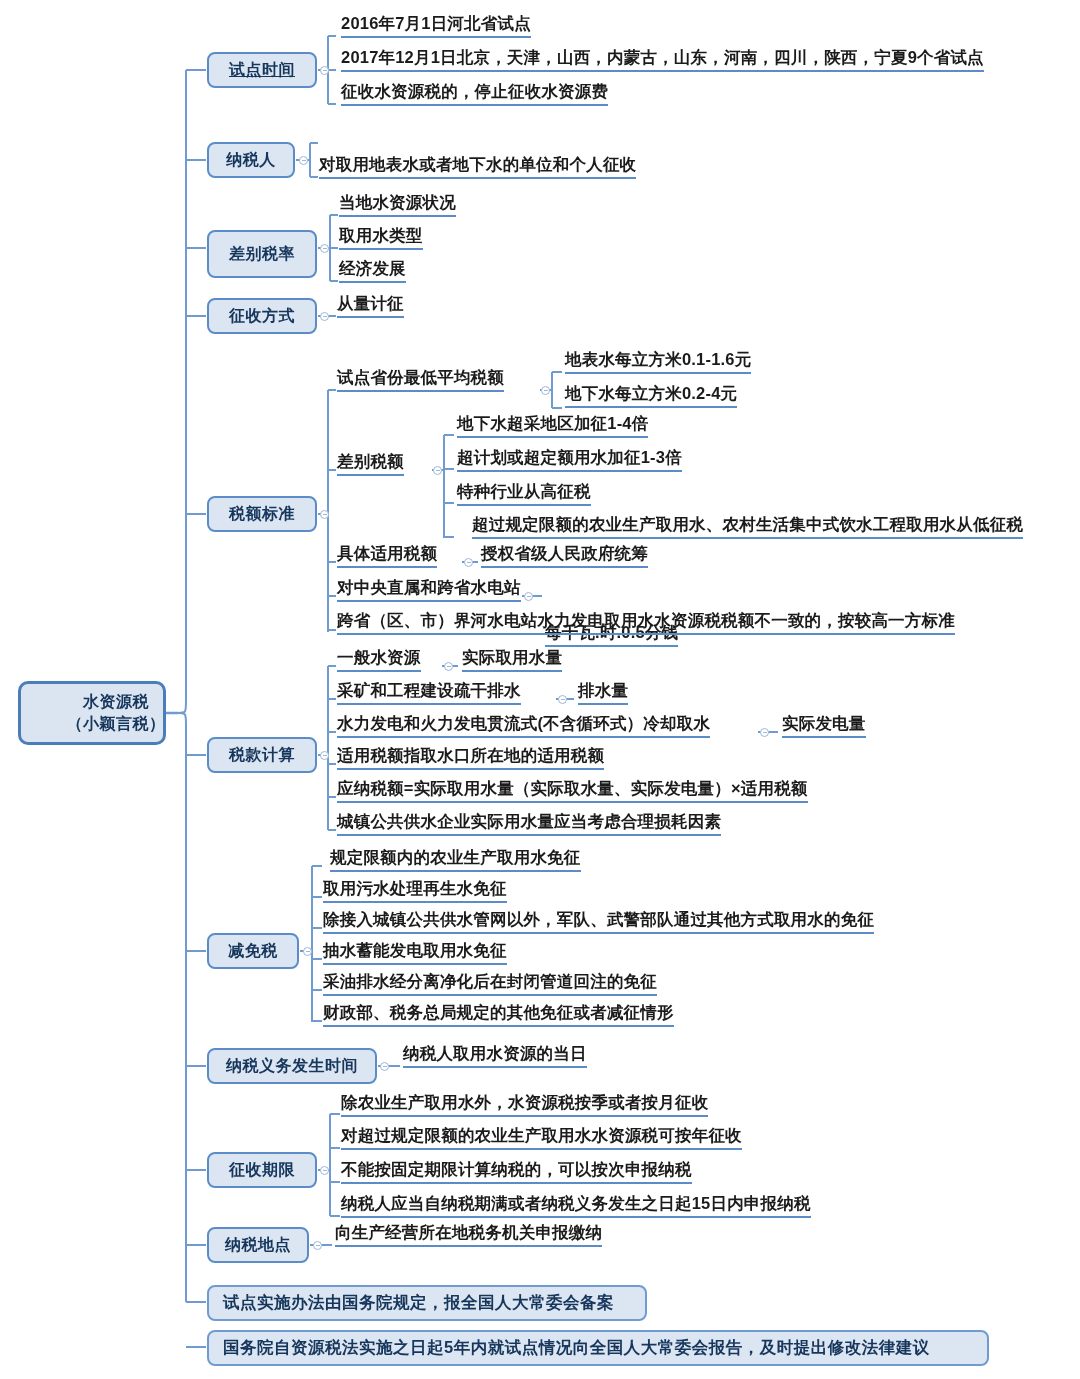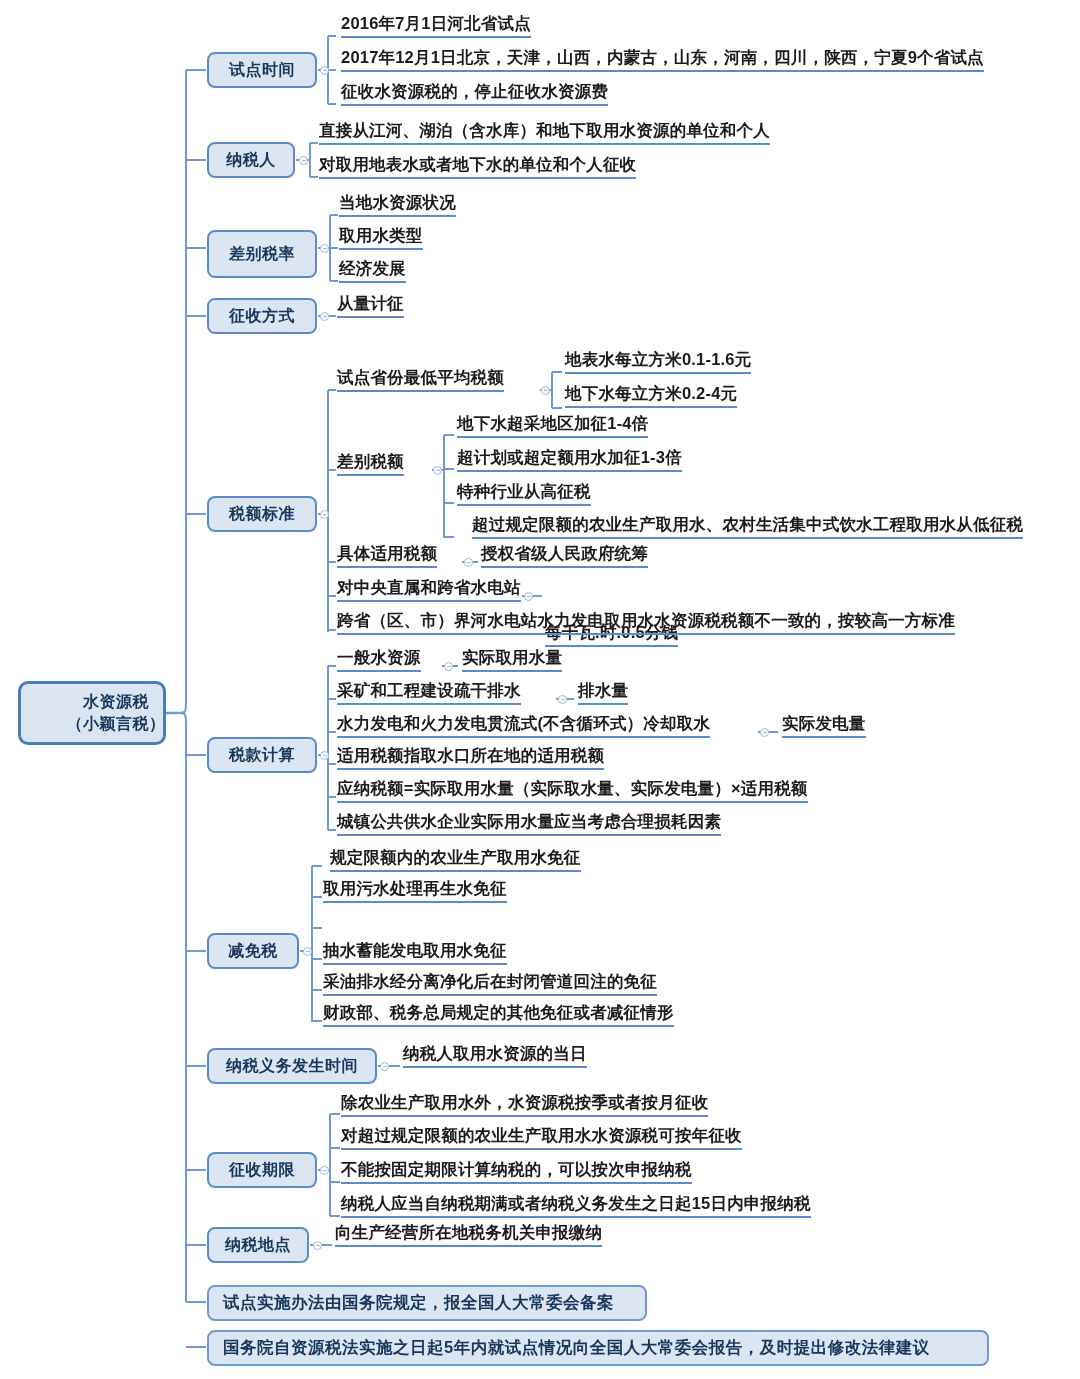--- a/index.html
+++ b/index.html
@@ -173,33 +173,32 @@
 
       <path d="M310,1245 L332,1245"></path>
     </g>
   </svg>
 
   <div class="box root" style="left:18px;top:681px;width:148px;height:64px;padding-left:48px;">
     <span>水资源税</span>
     <span>（小颖言税）</span>
   </div>
 
-  <div class="box branch" style="left:207px;top:52px;width:110px;height:36px;">
+  <div class="box branch" style="left:207px;top:52px;width:110px;height:36px;text-decoration:underline;">
     <span>试点时间</span>
   </div>
   <div class="dot" style="left:320px;top:66px;"></div>
   <div class="leaf" style="left:341px;top:14px;">2016年7月1日河北省试点</div>
   <div class="leaf" style="left:341px;top:48px;">2017年12月1日北京，天津，山西，内蒙古，山东，河南，四川，陕西，宁夏9个省试点</div>
   <div class="leaf" style="left:341px;top:82px;">征收水资源税的，停止征收水资源费</div>
 
   <div class="box branch" style="left:207px;top:142px;width:88px;height:36px;">
     <span>纳税人</span>
   </div>
   <div class="dot" style="left:299px;top:156px;"></div>
-  <div class="leaf" style="left:319px;top:121px;">直接从江河、湖泊（含水库）和地下取用水资源的单位和个人</div>
   <div class="leaf" style="left:319px;top:155px;">对取用地表水或者地下水的单位和个人征收</div>
 
   <div class="box branch" style="left:207px;top:230px;width:110px;height:48px;">
     <span>差别税率</span>
   </div>
   <div class="dot" style="left:320px;top:244px;"></div>
   <div class="leaf" style="left:339px;top:193px;">当地水资源状况</div>
   <div class="leaf" style="left:339px;top:226px;">取用水类型</div>
   <div class="leaf" style="left:339px;top:259px;">经济发展</div>
 
@@ -256,20 +255,21 @@
   <div class="leaf" style="left:337px;top:746px;">适用税额指取水口所在地的适用税额</div>
   <div class="leaf" style="left:337px;top:779px;">应纳税额=实际取用水量（实际取水量、实际发电量）×适用税额</div>
   <div class="leaf" style="left:337px;top:812px;">城镇公共供水企业实际用水量应当考虑合理损耗因素</div>
 
   <div class="box branch" style="left:207px;top:933px;width:92px;height:36px;">
     <span>减免税</span>
   </div>
   <div class="dot" style="left:303px;top:947px;"></div>
   <div class="leaf" style="left:308px;top:848px;margin-left:22px;">规定限额内的农业生产取用水免征</div>
   <div class="leaf" style="left:323px;top:879px;">取用污水处理再生水免征</div>
+  <div class="leaf" style="left:323px;top:910px;">除接入城镇公共供水管网以外，军队、武警部队通过其他方式取用水的免征</div>
   <div class="leaf" style="left:323px;top:941px;">抽水蓄能发电取用水免征</div>
   <div class="leaf" style="left:323px;top:972px;">采油排水经分离净化后在封闭管道回注的免征</div>
   <div class="leaf" style="left:323px;top:1003px;">财政部、税务总局规定的其他免征或者减征情形</div>
 
   <div class="box branch" style="left:207px;top:1048px;width:170px;height:36px;">
     <span>纳税义务发生时间</span>
   </div>
   <div class="dot" style="left:380px;top:1062px;"></div>
   <div class="leaf" style="left:403px;top:1044px;">纳税人取用水资源的当日</div>
 

